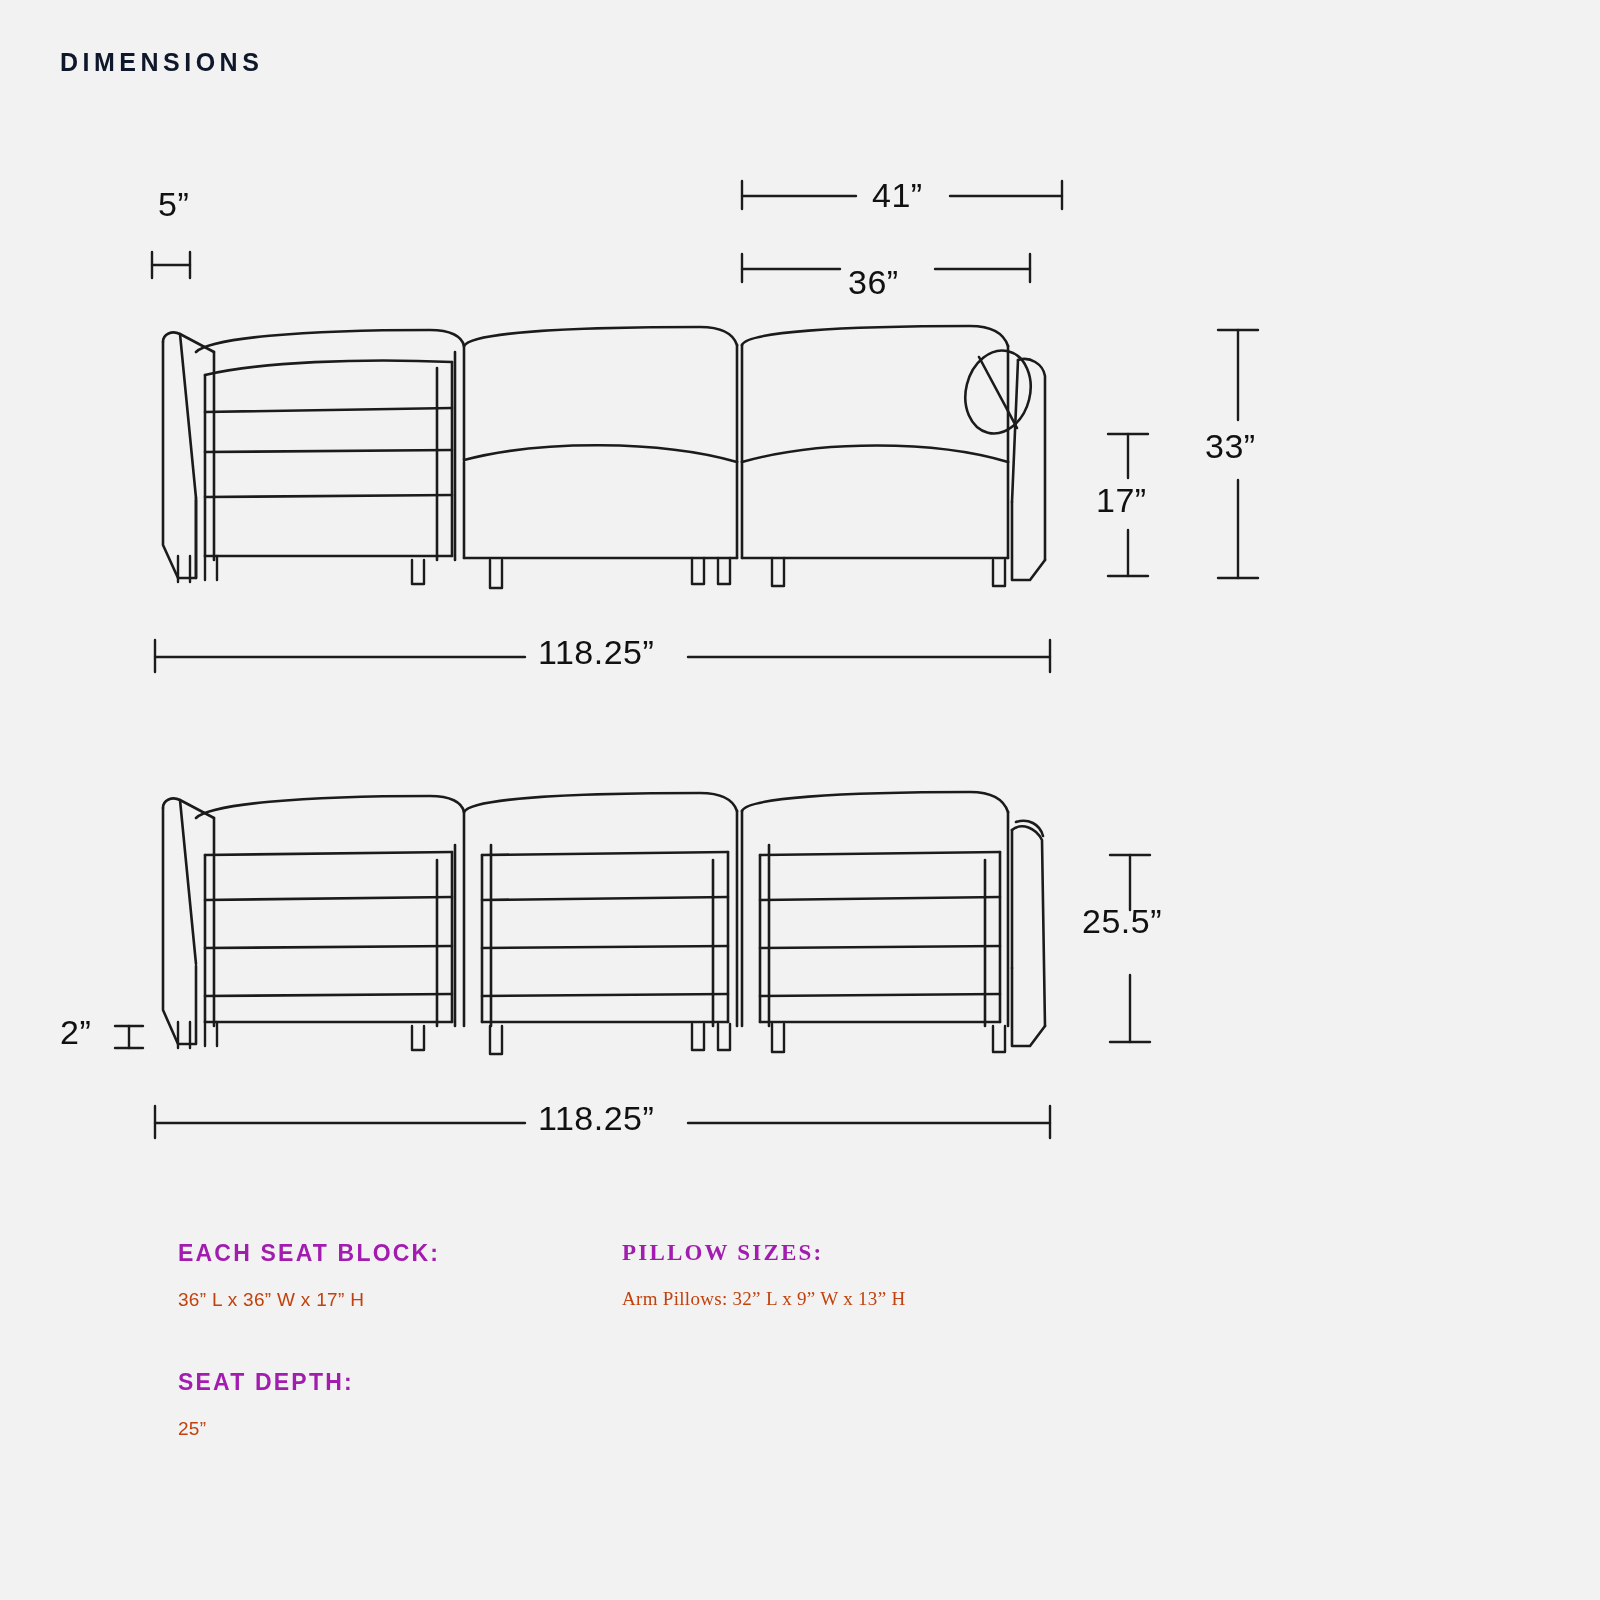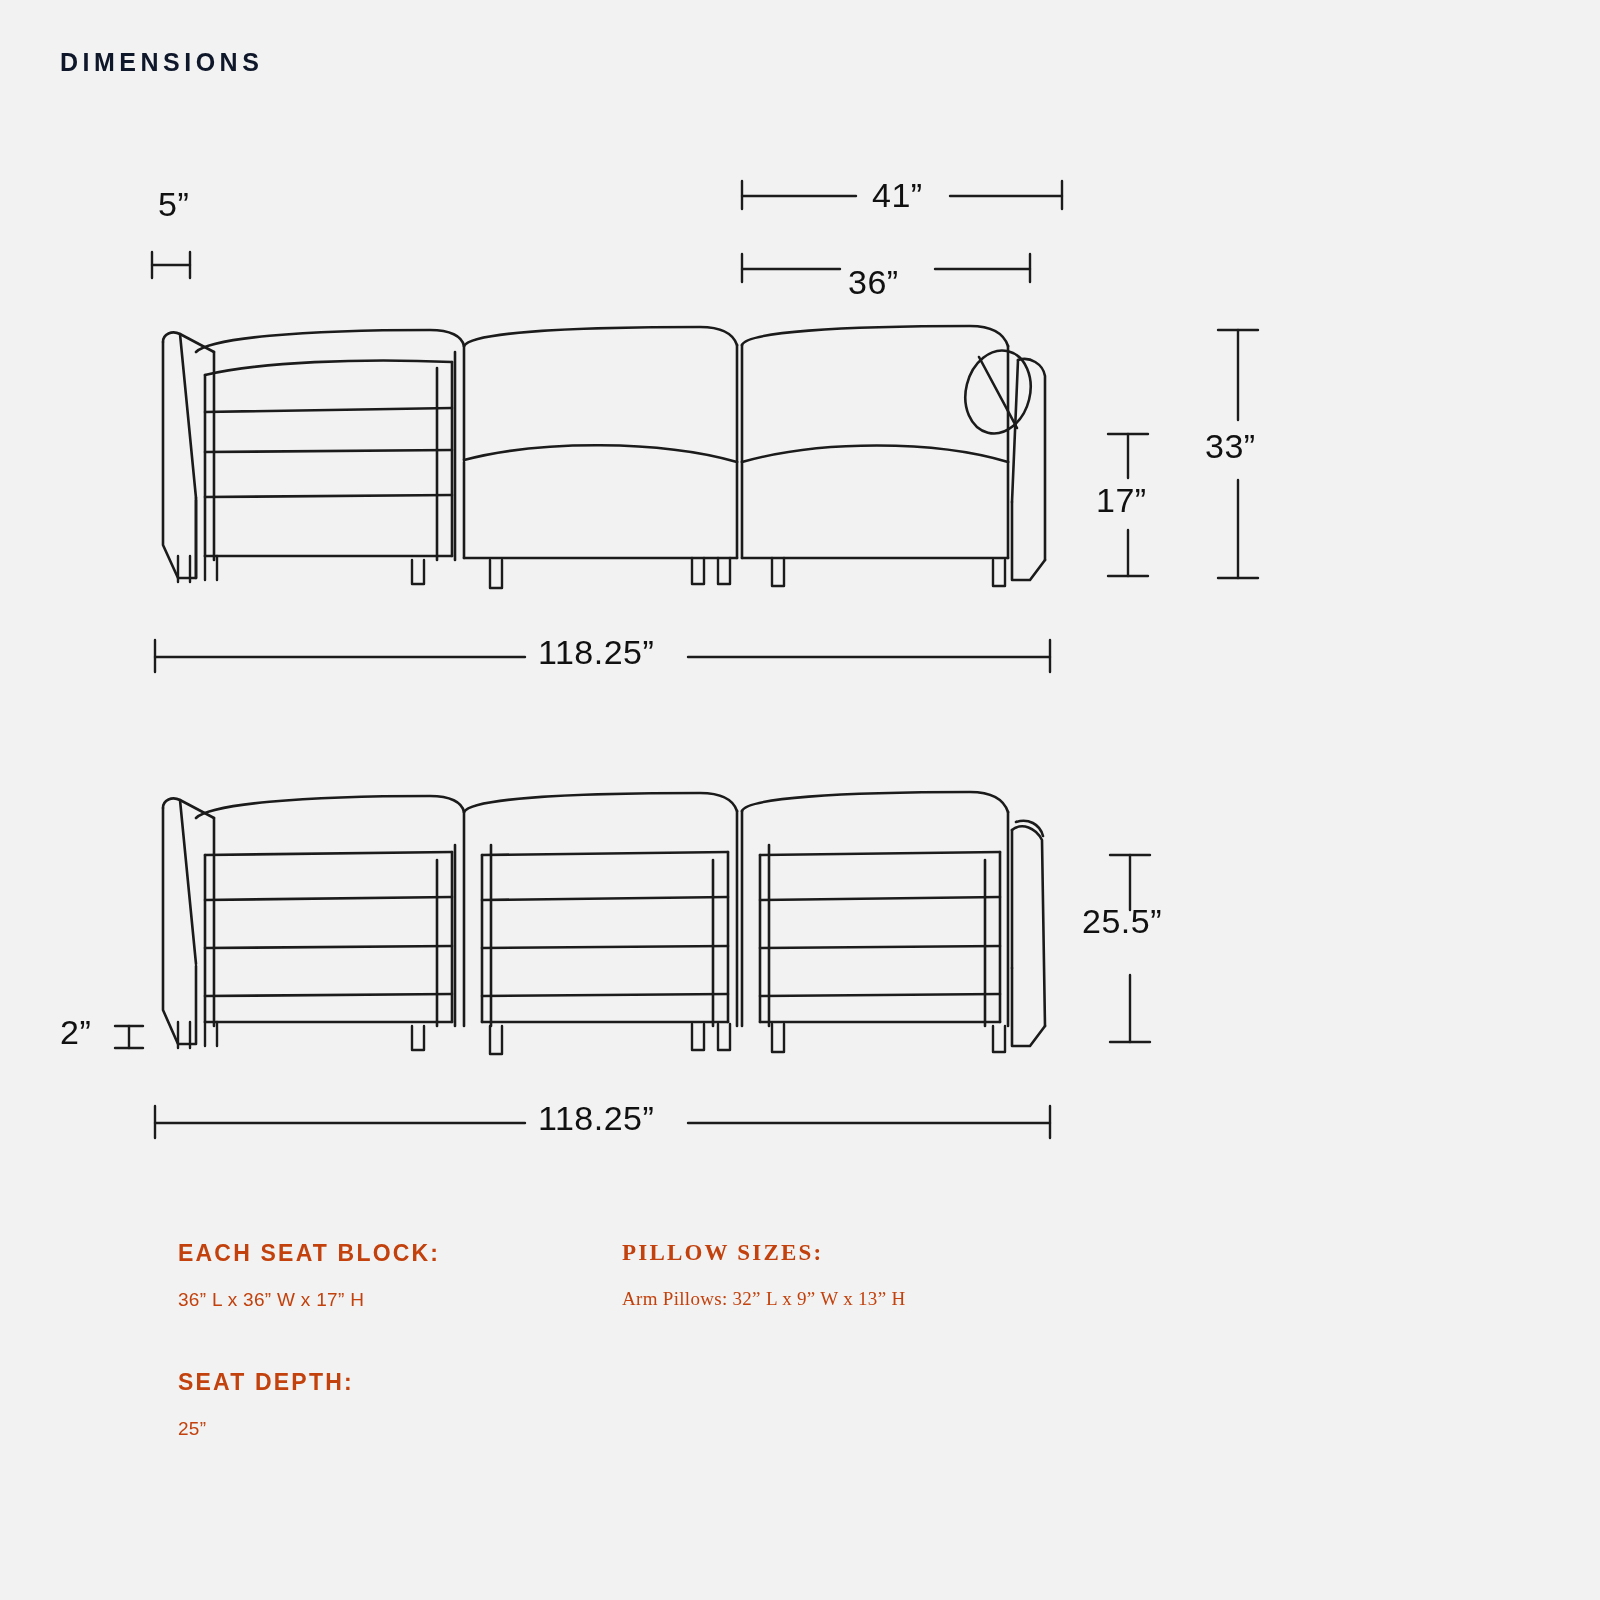--- a/index.html
+++ b/index.html
@@ -27,21 +27,21 @@
     color:#111;
     white-space:nowrap;
     letter-spacing:0.5px;
   }
 
   .specs{position:absolute;left:0;top:1240px;width:1600px;}
   .spec-col{position:absolute;}
   .spec-col.left{left:178px;top:0;}
   .spec-col.right{left:622px;top:0;font-family:Liberation Serif, serif;}
   .spec-head{
-    font-size:23px;font-weight:700;letter-spacing:2.2px;color:#c2410c;
+    font-size:23px;font-weight:700;letter-spacing:2.2px;color:#a21caf;
     margin-bottom:22px;
   }
   .spec-val{
     font-size:19px;color:#c2410c;margin-bottom:10px;letter-spacing:0.3px;
   }
   .spec-gap{height:48px;}
 </style>
 </head>
 <body>
 

